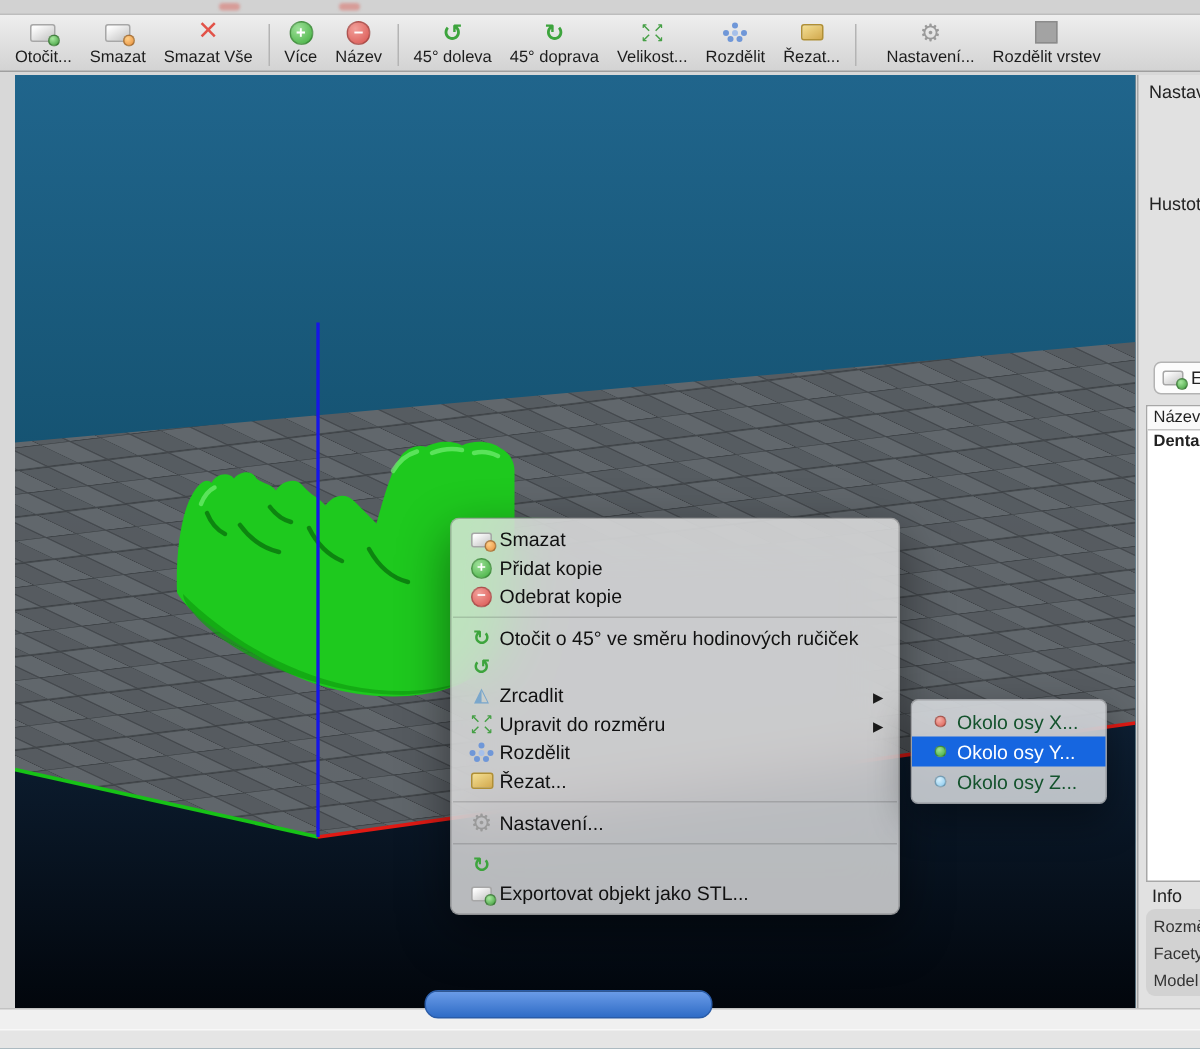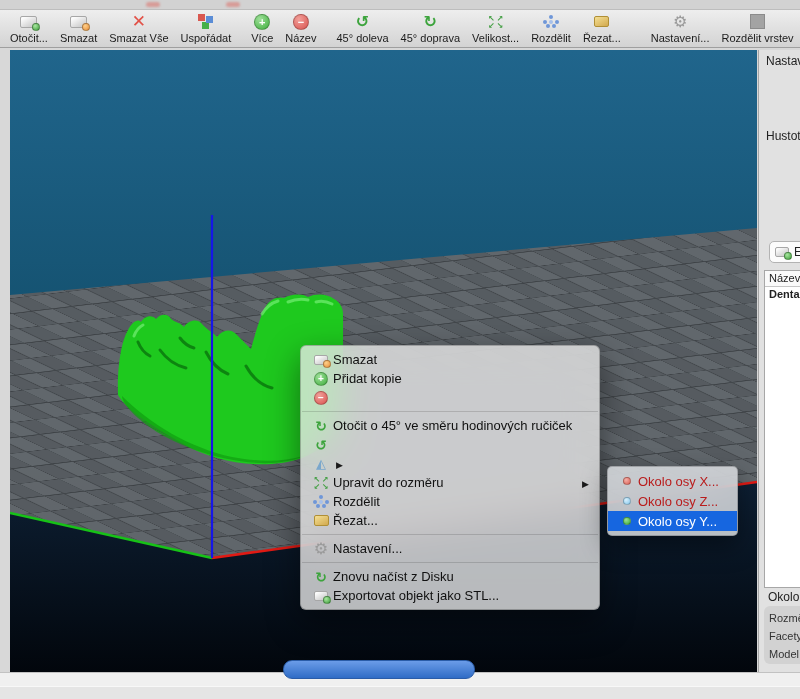--- a/index.html
+++ b/index.html
@@ -82,21 +82,21 @@
   .has-sub .marrow::after{content:"\25B6";font-size:9px;color:#1a1a1a;}
   .mrow.sel{background:var(--selection,#1666e0);color:#fff;}
   .mrow.sel.has-sub .marrow::after{color:#fff;}
   .msep{height:1px;background:rgba(0,0,0,.14);margin:4px 1px;}
 
   
   .submenu{position:absolute;left:607px;top:466px;width:131px;z-index:6;border-radius:5px;
     background:rgba(225,228,232,.82);backdrop-filter:blur(16px);-webkit-backdrop-filter:blur(16px);
     border:1px solid rgba(0,0,0,.2);box-shadow:0 10px 26px rgba(0,0,0,.4);
     padding:4px 0;box-sizing:border-box;}
-  .srow{height:20px;display:flex;align-items:center;padding:0 8px;font-size:13px;color:#b91c1c;}
+  .srow{height:20px;display:flex;align-items:center;padding:0 8px;font-size:13px;color:#14532d;}
   .srow .mic{width:22px;}
   .srow.sel{background:var(--selection,#1666e0);color:#fff;}
 
   
   .rpanel{position:absolute;left:758px;top:50px;width:42px;height:622px;background:#e1e1e1;
     border-left:1px solid #a5a5a5;overflow:hidden;box-sizing:border-box;}
   .rp-label{position:absolute;left:7px;font-size:12px;color:#222;white-space:nowrap;}
   .rp-btn{position:absolute;left:10px;top:191px;width:70px;height:22px;background:#fcfcfc;border:1px solid #b3b3b3;
     border-radius:5px;display:flex;align-items:center;gap:5px;padding:0 5px;box-sizing:border-box;
     font-size:12px;color:#222;white-space:nowrap;}
@@ -134,26 +134,20 @@
       <span class="tb-icon">
           <span class="cube badge badge-orange"></span>
         </span>
       <span class="tb-label">Smazat</span>
     </div>
     <div class="tb-item">
       <span class="tb-icon">
           <span class="glyph i-x">✕</span>
         </span>
       <span class="tb-label">Smazat Vše</span>
-    </div>
-    <div class="tb-item">
-      <span class="tb-icon">
-          <span class="i-cubes"></span>
-        </span>
-      <span class="tb-label">Uspořádat</span>
     </div>
     <div class="tb-sep"></div>
     <div class="tb-item">
       <span class="tb-icon">
           <span class="i-circle green">+</span>
         </span>
       <span class="tb-label">Více</span>
     </div>
     <div class="tb-item">
       <span class="tb-icon">
@@ -296,37 +290,39 @@
     <div class="mrow">
       <span class="mic">
           <span class="i-circle green sm">+</span>
         </span>
       <span class="mlabel">Přidat kopie</span>
     </div>
     <div class="mrow">
       <span class="mic">
           <span class="i-circle red sm">−</span>
         </span>
+      <span class="mlabel">Odebrat kopie</span>
     </div>
     <div class="msep"></div>
     <div class="mrow">
       <span class="mic">
           <span class="glyph i-rot sm">↻</span>
         </span>
       <span class="mlabel">Otočit o 45° ve směru hodinových ručiček</span>
     </div>
     <div class="mrow">
       <span class="mic">
           <span class="glyph i-rot sm">↺</span>
         </span>
     </div>
     <div class="mrow has-sub">
       <span class="mic">
           <span class="glyph i-mirror"></span>
         </span>
+      <span class="mlabel">Zrcadlit</span>
       <span class="marrow"></span>
     </div>
     <div class="mrow has-sub">
       <span class="mic">
           <span class="glyph i-scale"></span>
         </span>
       <span class="mlabel">Upravit do rozměru</span>
       <span class="marrow"></span>
     </div>
     <div class="mrow">
@@ -346,63 +342,62 @@
       <span class="mic">
           <span class="glyph i-gear">⚙</span>
         </span>
       <span class="mlabel">Nastavení...</span>
     </div>
     <div class="msep"></div>
     <div class="mrow">
       <span class="mic">
           <span class="glyph i-refresh">↻</span>
         </span>
-      <span class="mlabel">Znovu načíst z Disku</span>
     </div>
     <div class="mrow">
       <span class="mic">
           <span class="cube small i-export"></span>
         </span>
       <span class="mlabel">Exportovat objekt jako STL...</span>
     </div>
   </div>
 
   <div class="submenu">
     <div class="srow">
       <span class="mic">
           <span class="i-dot red"></span>
         </span>
       <span class="mlabel">Okolo osy X...</span>
     </div>
+    <div class="srow sel">
+      <span class="mic">
+          <span class="i-dot green"></span>
+        </span>
+      <span class="mlabel">Okolo osy Y...</span>
+    </div>
     <div class="srow">
       <span class="mic">
           <span class="i-dot blue"></span>
         </span>
       <span class="mlabel">Okolo osy Z...</span>
-    </div>
-    <div class="srow sel">
-      <span class="mic">
-          <span class="i-dot green"></span>
-        </span>
-      <span class="mlabel">Okolo osy Y...</span>
     </div>
   </div>
 
   <div class="rpanel">
     <span class="rp-label" style="top:4px;">Nastavení</span>
     <span class="rp-label" style="top:79px;">Hustota</span>
     <div class="rp-btn">
       <span class="cube small i-export" style="flex:none;"></span>
       <span>Exportovat</span>
     </div>
     <div class="rp-table">
       <div class="rp-th">Název</div>
       <div class="rp-tr">Dental_</div>
     </div>
-    <span class="rp-label" style="top:540px;left:9px;">Okolo</span>
+    <span class="rp-label" style="top:540px;left:9px;">Info</span>
     <div class="rp-infobox">
       <div>Rozměry</div>
       <div>Facety</div>
       <div>Model</div>
     </div>
   </div>
 
   <div class="status1"></div>
   <div class="status2"></div>
 

